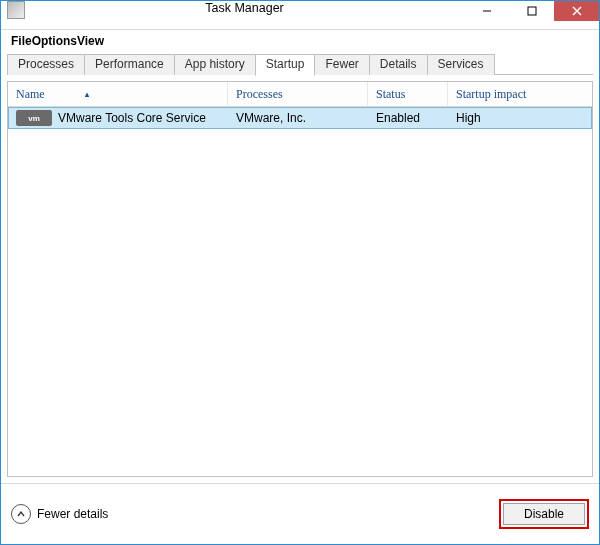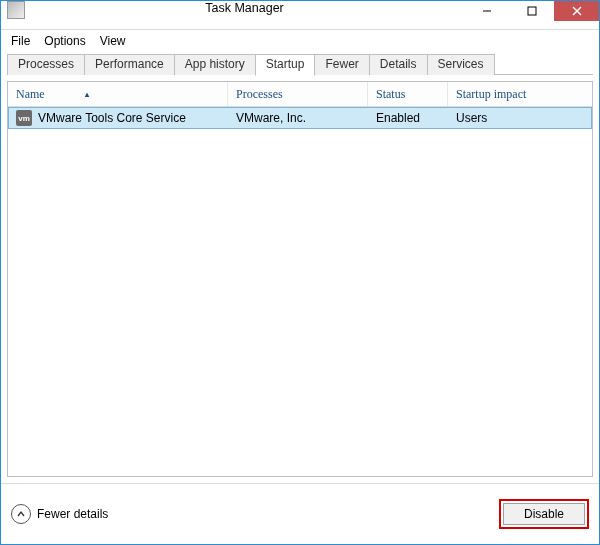--- a/index.html
+++ b/index.html
@@ -55,24 +55,25 @@
     background: #fff;
     color: #000;
   }
   .win-btn.close {
     background: #c75050;
     color: #fff;
   }
   
   .menubar {
     display: flex;
-    gap: 14px;
+    gap: 0;
     padding: 4px 10px 6px 10px;
     font-size: 12px;
     color: #000;
+    font-weight: bold;
   }
   .menubar span { cursor: default; }
   
   .tab-row {
     display: flex;
     align-items: flex-end;
     padding: 0 6px;
     position: relative;
   }
   .tab-row::after{
@@ -152,21 +153,21 @@
     padding: 0 8px;
     box-sizing:border-box;
     overflow:hidden;
     white-space:nowrap;
   }
   .r-name { width: 220px; display:flex; align-items:center; gap:6px;}
   .r-pub  { width: 140px; }
   .r-stat { width: 80px; }
   .r-imp  { flex:1; }
   .row-icon {
-    width:16px; height:16px;
+    width:36px; height:16px;
     background:#6a6a6a;
     display:flex; align-items:center; justify-content:center;
     color:#fff; font-size:8px; font-weight:bold;
     border-radius:2px;
   }
   
   .footer {
     height: 40px;
     border-top: 1px solid #dcdcdc;
     display: flex;
@@ -256,21 +257,21 @@
       <div class="col-imp">Startup impact</div>
     </div>
     <div class="rows" id="rows">
         <div class="row selected">
           <div class="r-name">
             <span class="row-icon">vm</span>
             <span>VMware Tools Core Service</span>
           </div>
           <div class="r-pub">VMware, Inc.</div>
           <div class="r-stat">Enabled</div>
-          <div class="r-imp">Users</div>
+          <div class="r-imp">High</div>
         </div>
       </div>
   </div>
 
   <div class="footer">
     <div class="fewer">
       <span class="circle">
         <svg width="10" height="10">
             <polyline points="2,7 5,3 8,7" fill="none" stroke="#333" stroke-width="1.3"></polyline>
           </svg>

